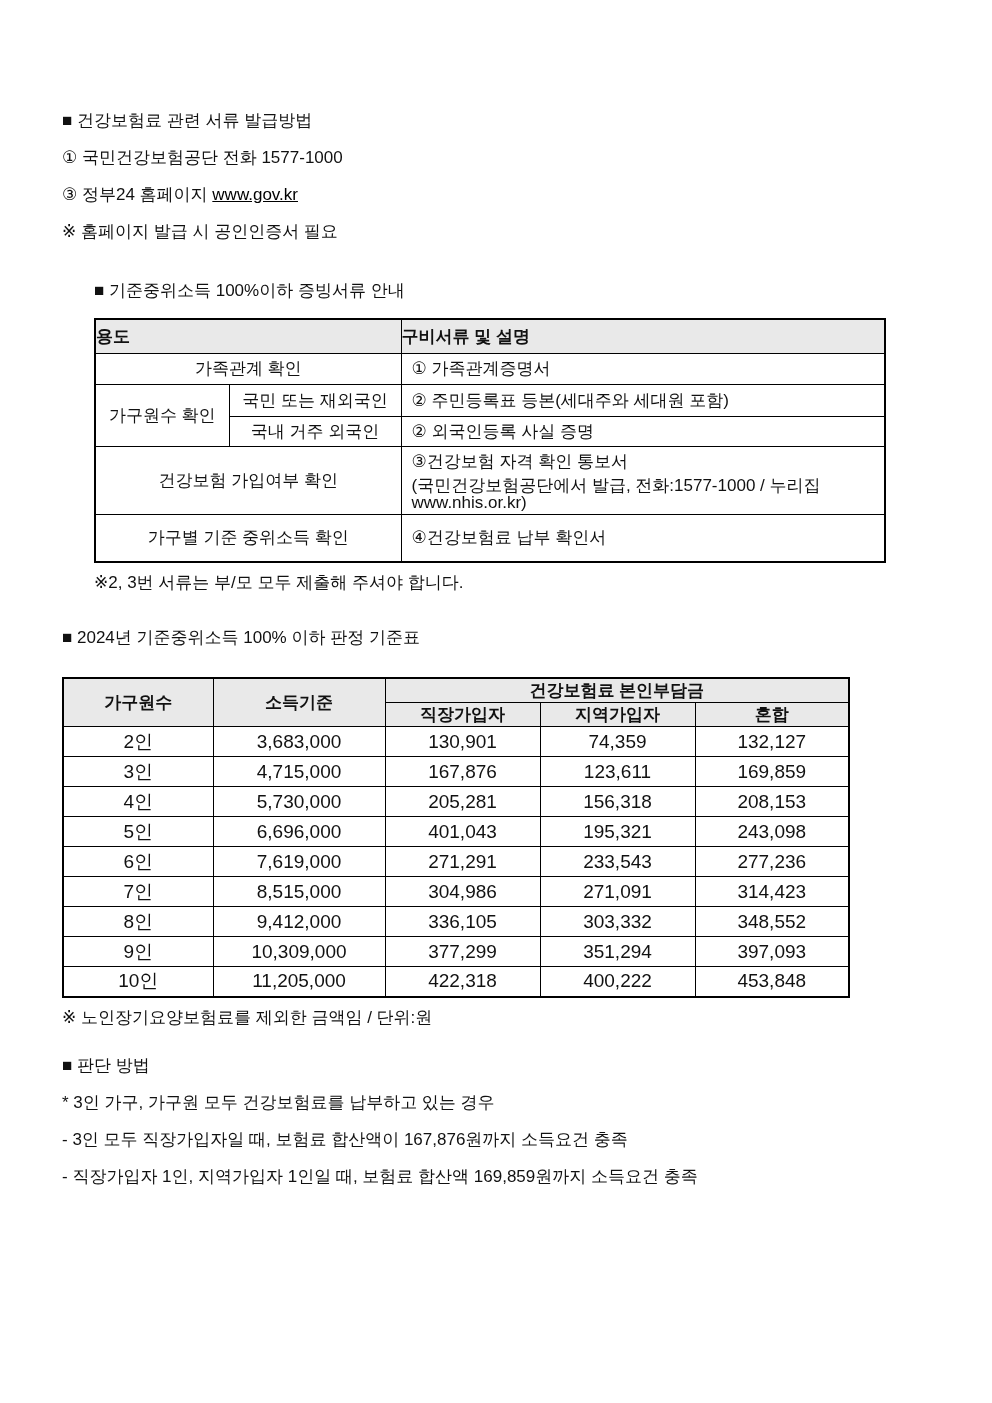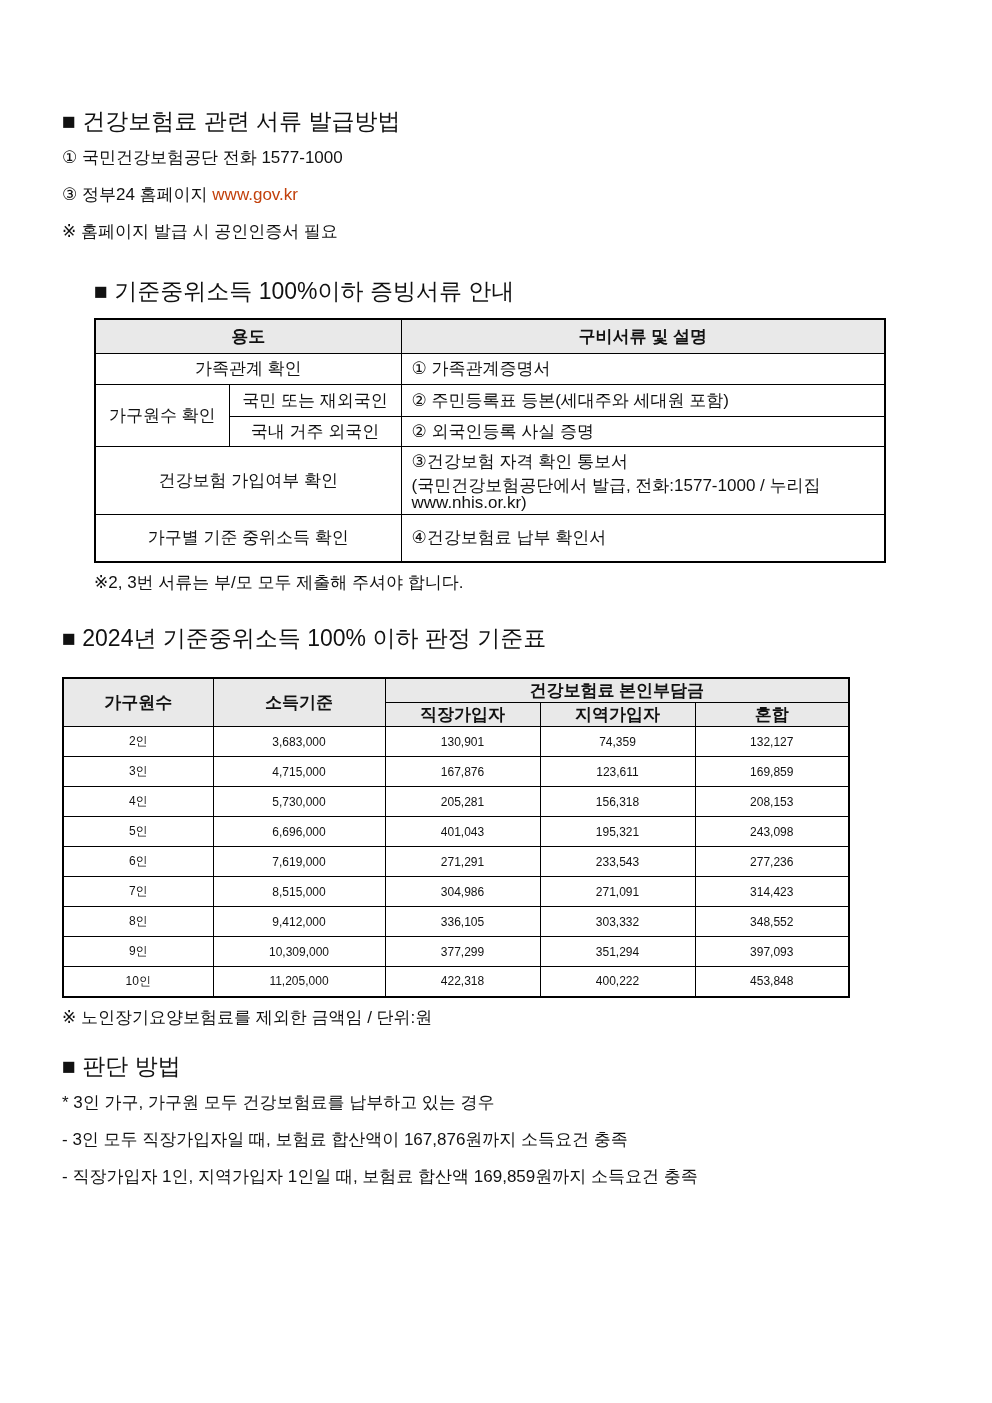--- a/index.html
+++ b/index.html
@@ -8,55 +8,55 @@
     width: 992px; height: 1403px;
     color: #111111;
     font-family: "Liberation Sans", "DejaVu Sans", sans-serif;
     font-size: 17px;
     position: relative;
     overflow: hidden;
   }
   .page { padding: 110px 60px 0 62px; }
 
   .line { white-space: pre-wrap; line-height: 22px; margin-bottom: 15px; }
-  .sec-title { font-weight: normal; font-size: 23px; line-height: 22px; white-space: pre-wrap; }
+  .sec-title { font-weight: normal; font-size: 17px; line-height: 22px; white-space: pre-wrap; }
 
   .sec1 .sec-title { margin-bottom: 15px; }
-  a.doclink { color: #c2410c; cursor: pointer; }
+  a.doclink { color: #000000; text-decoration: underline; cursor: pointer; }
 
   .sec2 { margin-top: 37px; padding-left: 32px; }
   .sec2 .sec-title { margin-bottom: 16px; }
 
   table { border-collapse: collapse; table-layout: fixed; border: 2px solid #000; }
   th, td { border: 1px solid #000; overflow: hidden; }
 
   
   .t1 { width: 790px; }
-  .t1 th { background: #e9e9e9; font-weight: bold; font-size: 17px; text-align: center; }
+  .t1 th { background: #e9e9e9; font-weight: bold; font-size: 17px; text-align: left; }
   .t1 td { font-size: 17px; }
   .t1 .c { text-align: center; }
   .t1 .l { text-align: left; padding-left: 10px; }
   .t1 tr.h-head { height: 34px; }
   .t1 tr.h-r1 { height: 31px; }
   .t1 tr.h-r2 { height: 32px; }
   .t1 tr.h-r3 { height: 30px; }
   .t1 tr.h-r4 { height: 68px; }
   .t1 tr.h-r5 { height: 48px; }
   .t1 .cell-note { font-size: 17px; line-height: 17px; margin-top: 4px; white-space: pre-wrap; }
   .t1 .cell-main { line-height: 22px; padding-top: 2px; }
 
   .tbl-note { margin-top: 9px; line-height: 22px; white-space: pre-wrap; }
 
   .sec3 { margin-top: 33px; }
   .sec3 .sec-title { margin-bottom: 28px; }
 
   
   .t2 { width: 786px; padding-left: 10px; }
   .t2 th { background: #e9e9e9; font-weight: bold; font-size: 17px; text-align: center; height: 23px; }
-  .t2 td { font-size: 12px; text-align: center; height: 30px; }
+  .t2 td { font-size: 19px; text-align: center; height: 30px; }
 
   .sec4 { margin-top: 26px; }
   .sec4 .sec-title { margin-bottom: 15px; }
 </style>
 </head>
 <body>
 
 <div class="page">
 
   <section class="sec1">

